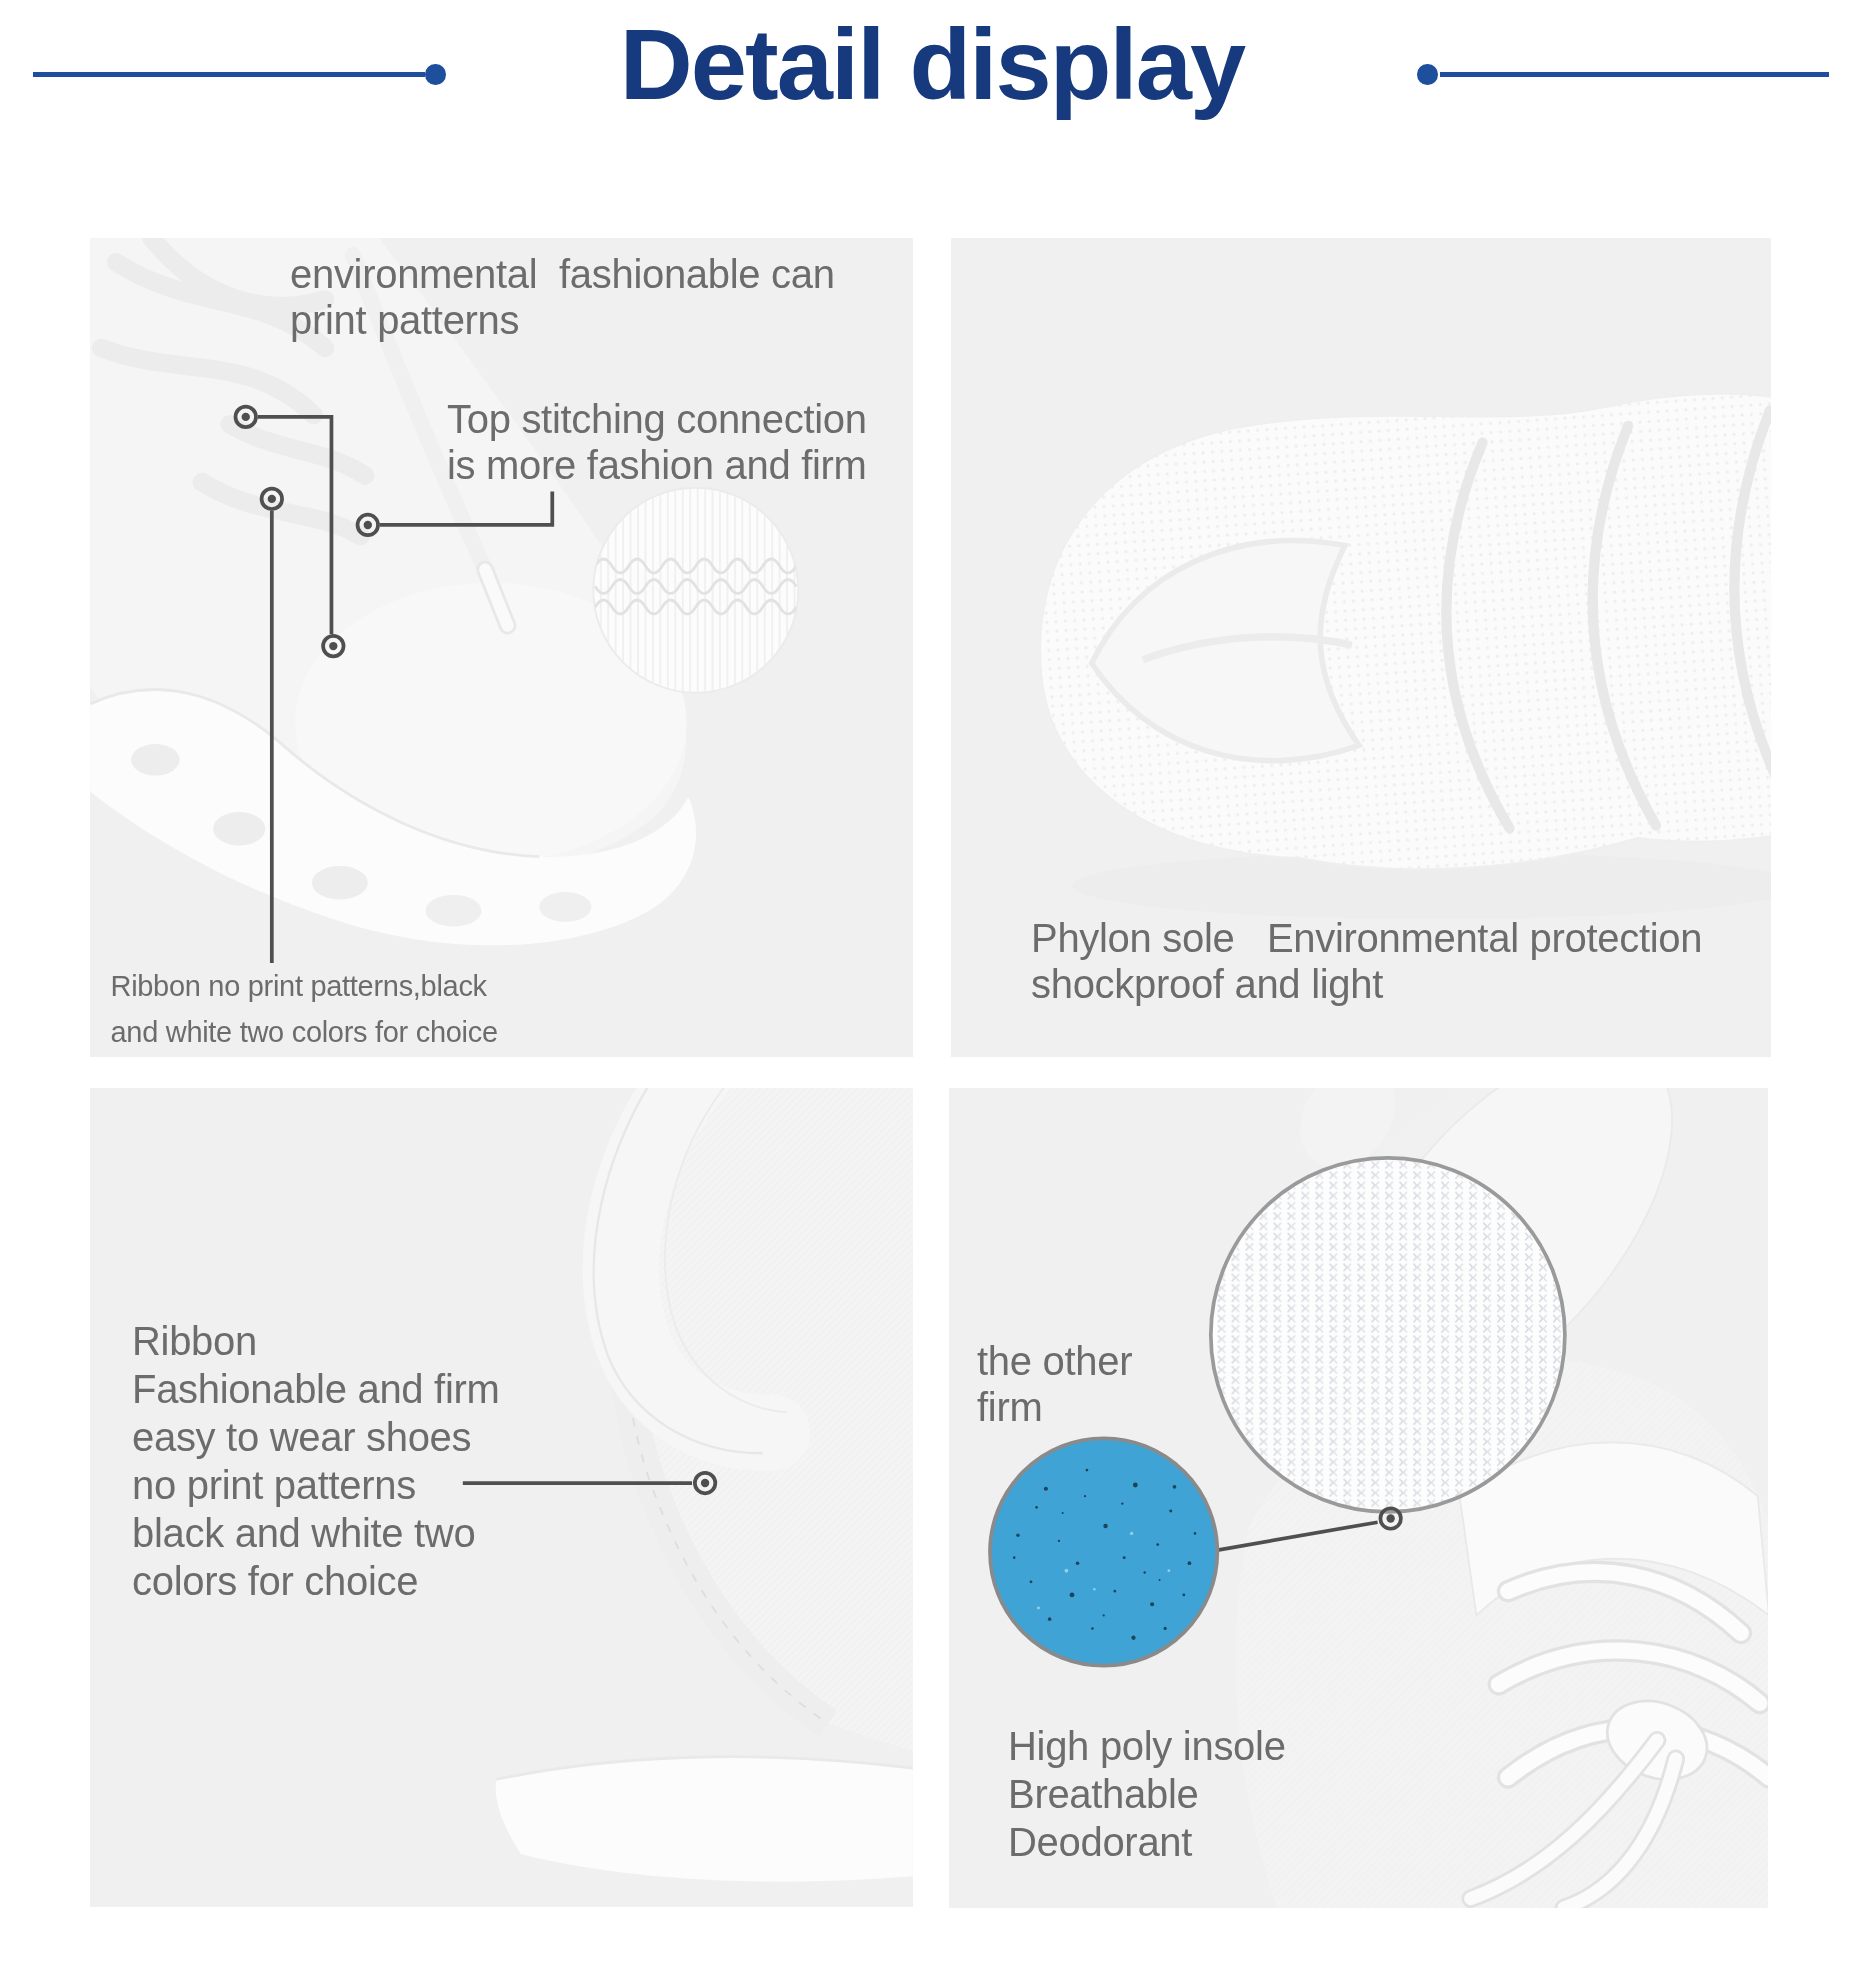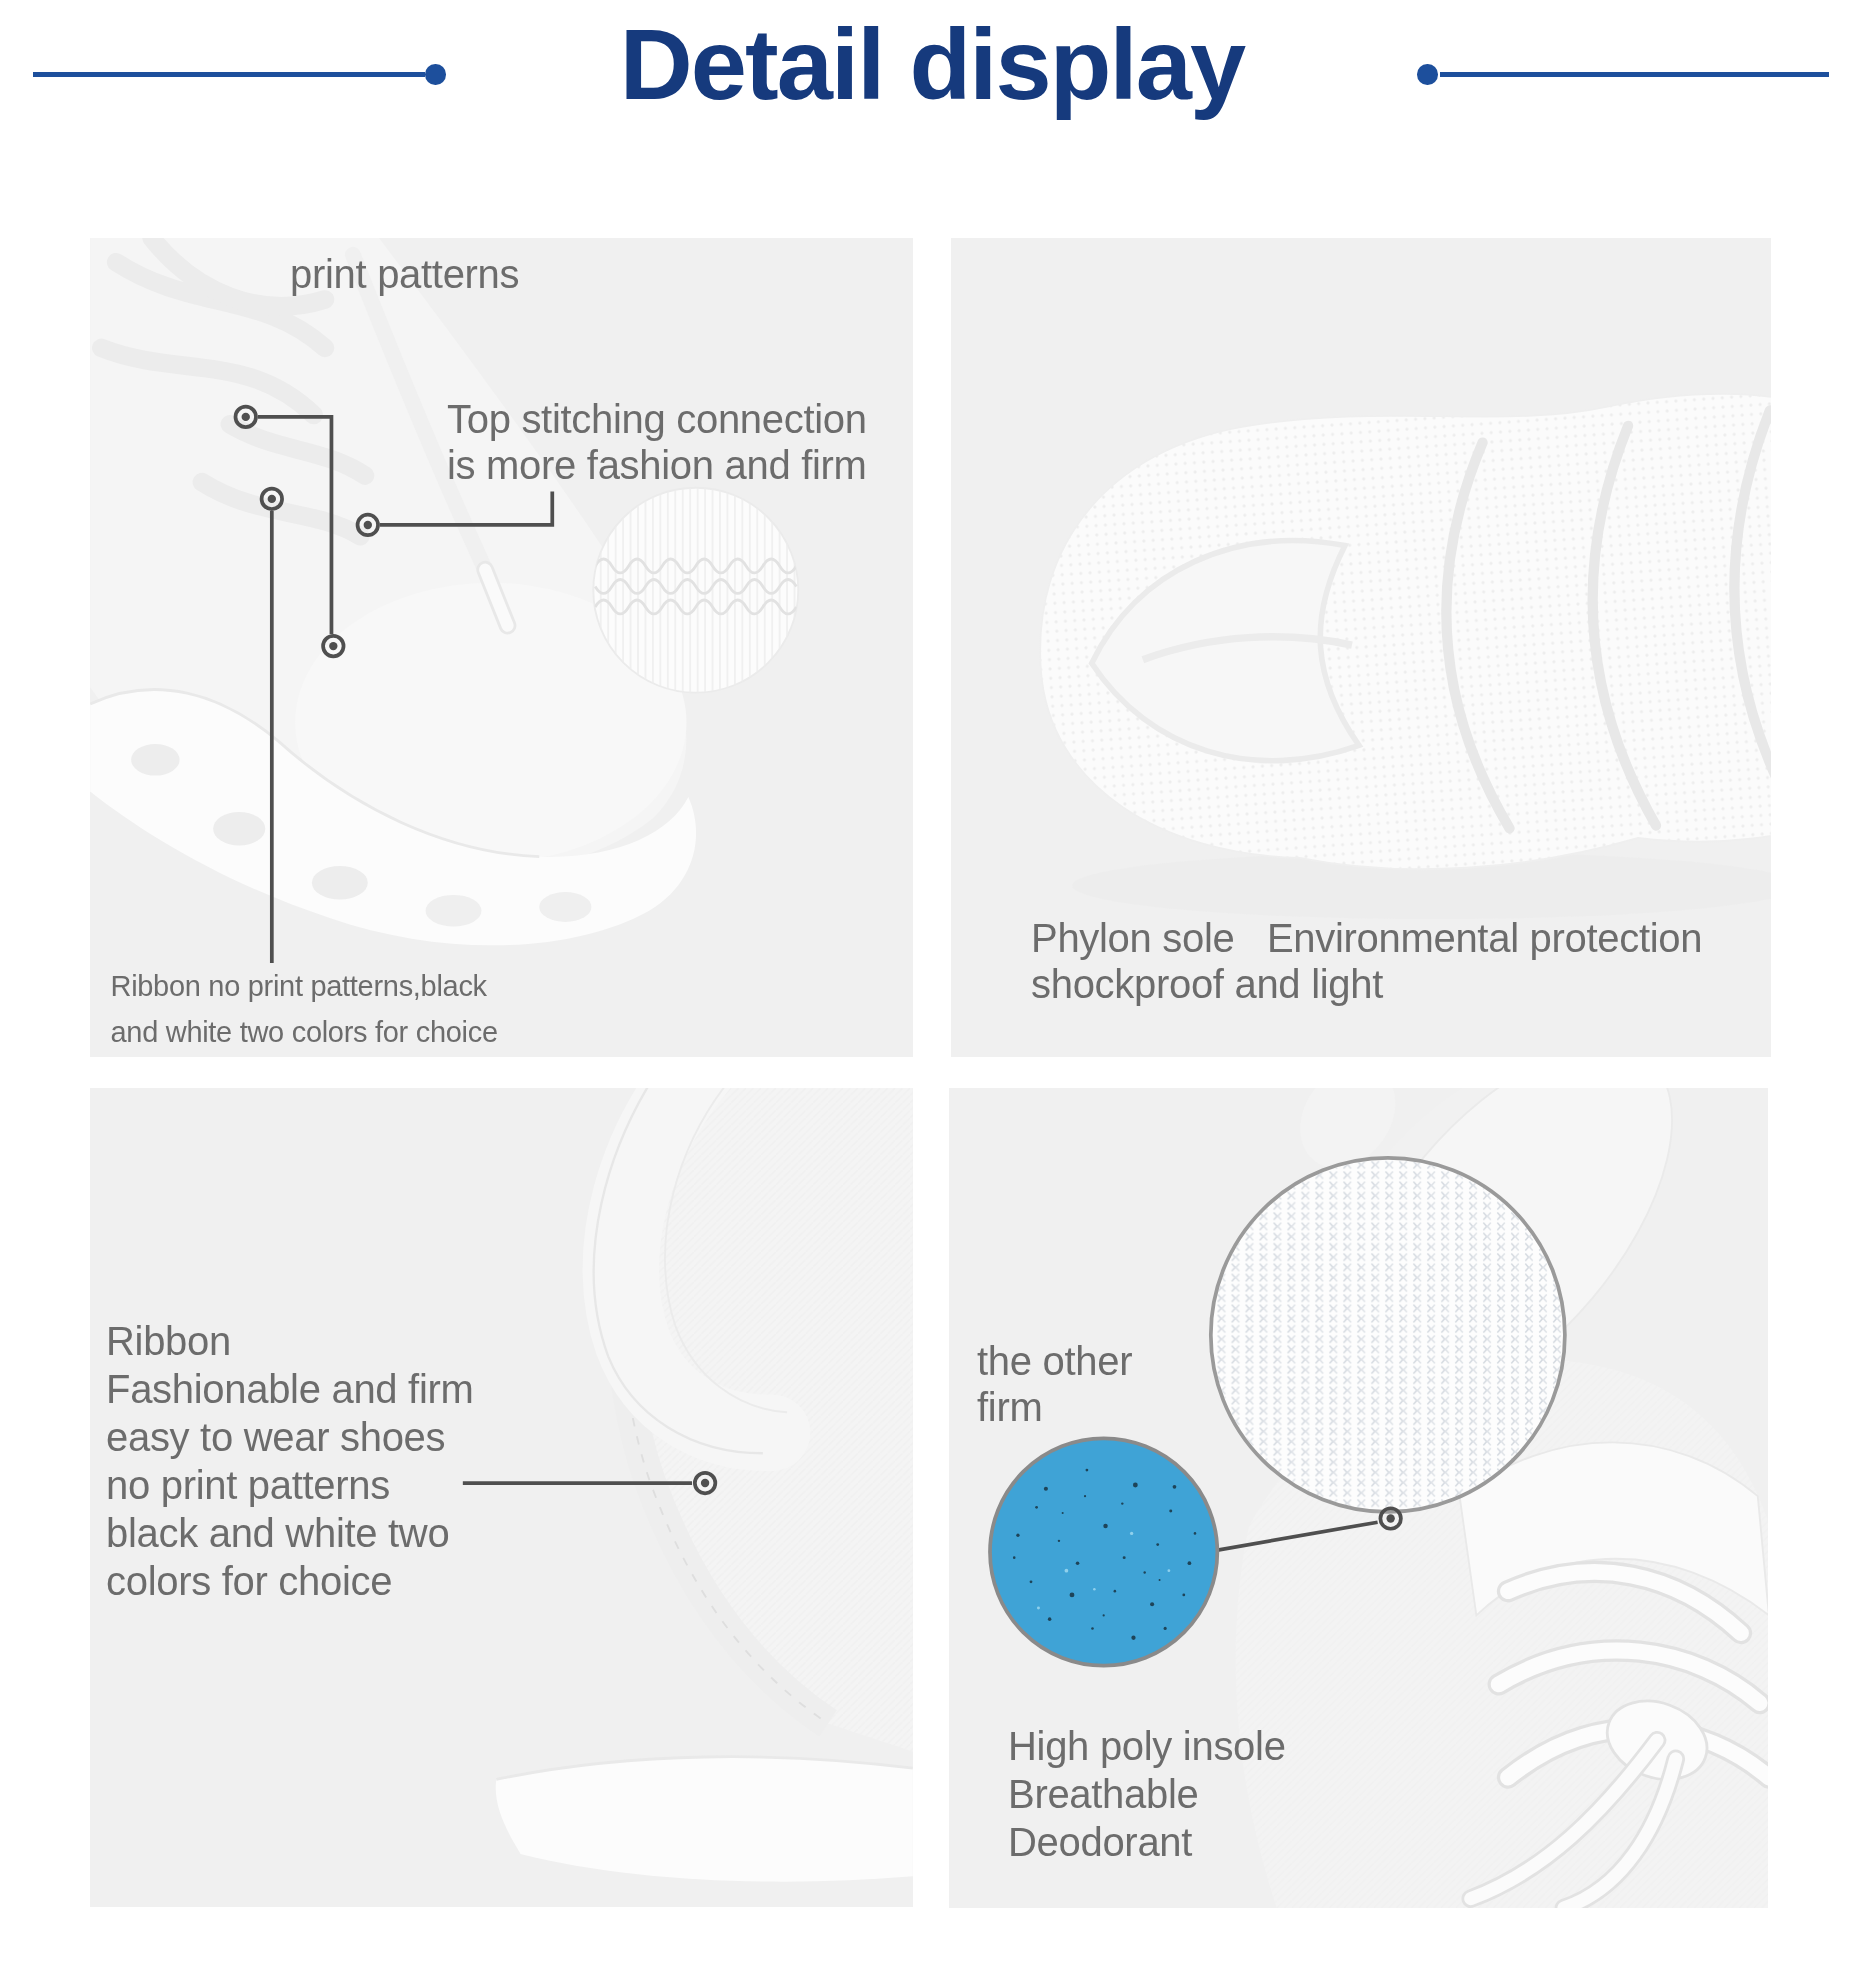--- a/index.html
+++ b/index.html
@@ -27,21 +27,21 @@
   .panel-br{left:949px;top:1088px;width:819px;height:820px;}
   .art{position:absolute;left:0;top:0;width:100%;height:100%;z-index:0;}
   
   .cap{position:absolute;z-index:2;color:var(--caption_gray);font-size:40px;line-height:46px;
     letter-spacing:-0.3px;}
   .cap div{white-space:pre;}
   .cap-upper{left:200px;top:13px;}
   .cap-stitch{left:357px;top:158px;}
   .cap-ribbon{left:20.5px;top:725px;font-size:29px;}
   .cap-sole{left:80px;top:677px;}
-  .cap-heel{left:16px;top:229px;line-height:48px;}
+  .cap-heel{left:42px;top:229px;line-height:48px;}
   .cap-side{left:28px;top:250px;}
   .cap-insole{left:59px;top:606px;line-height:48px;margin-top:28px;}
   
   .cline{fill:none;stroke:var(--callout_gray);stroke-width:4;}
   .bullseye-ring{fill:none;stroke:var(--callout_gray);stroke-width:4;}
   .bullseye-dot{fill:var(--callout_gray);stroke:none;}
   .lace{stroke:#ececec;stroke-width:20;fill:none;stroke-linecap:round;}
   .stitchrow{fill:none;stroke:#e2e2e2;stroke-width:3;}
   .chev{stroke:#e8e8e8;stroke-width:11;fill:none;stroke-linecap:round;}
 </style>
@@ -112,20 +112,21 @@
       <g transform="translate(298,308)">
         <circle class="bullseye-ring" r="11"></circle>
           <circle class="bullseye-dot" r="4.5"></circle>
         </g>
       <g transform="translate(261,438)">
         <circle class="bullseye-ring" r="11"></circle>
           <circle class="bullseye-dot" r="4.5"></circle>
         </g>
     </svg>
     <div class="cap cap-upper">
+      <div>environmental  fashionable can</div>
       <div>print patterns</div>
     </div>
     <div class="cap cap-stitch">
       <div>Top stitching connection</div>
       <div>is more fashion and firm</div>
     </div>
     <div class="cap cap-ribbon">
       <div>Ribbon no print patterns,black</div>
       <div>and white two colors for choice</div>
     </div>

